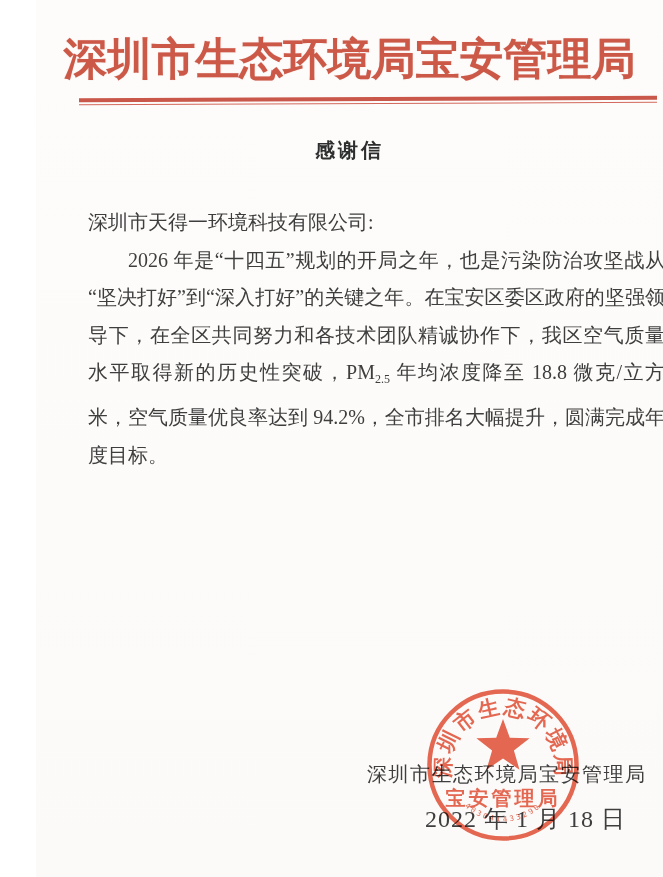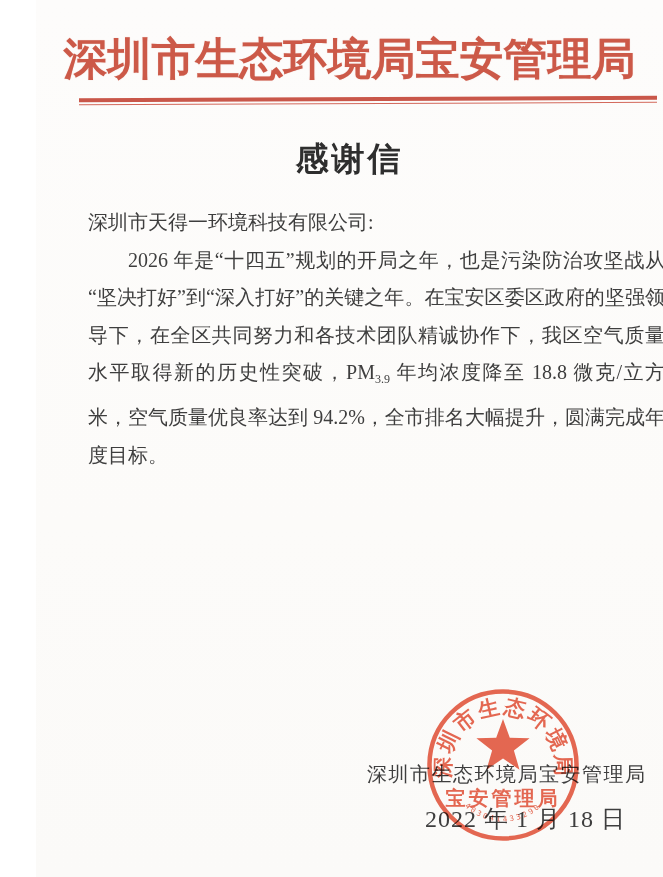--- a/index.html
+++ b/index.html
@@ -24,21 +24,21 @@
     white-space:nowrap;
     text-shadow:0 0 1px rgba(204,89,72,.35);
   }
   .head-rule{position:absolute;top:97px;left:43px;width:578px;}
   .head-rule .thick{height:3.5px;background:#c9574a;transform:rotate(-0.25deg);}
   .head-rule .thin{height:1.3px;background:#d3695c;margin-top:2.5px;transform:rotate(-0.25deg);}
   
   .letter-title{
     position:absolute;top:137px;left:0;right:0;
     text-align:center;
-    font-size:33px;font-weight:bold;
+    font-size:20px;font-weight:bold;
     letter-spacing:3px;
     color:#2e2e2e;
   }
   
   .body-text{
     position:absolute;top:204px;left:52px;width:577px;
     font-size:20px;line-height:37.6px;
     color:#3e3e3e;
     text-align:justify;
     text-justify:inter-ideograph;
@@ -71,21 +71,21 @@
 
   <div class="head-rule">
     <div class="thick"></div>
     <div class="thin"></div>
   </div>
 
   <div class="letter-title">感谢信</div>
 
   <div class="body-text">
     <p>深圳市天得一环境科技有限公司:</p>
-    <p class="indent"><span>2026 年是“十四五”规划的开局之年，也是污染防治攻坚战从“坚决打好”到“深入打好”的关键之年。在宝安区委区政府的坚强领导下，在全区共同努力和各技术团队精诚协作下，我区空气质量水平取得新的历史性突破，PM</span><sub class="pm-sub">3.9</sub><span> 年均浓度降至 18.8 微克/立方米，空气质量优良率达到 94.2%，全市排名大幅提升，圆满完成年度目标。</span></p>
+    <p class="indent"><span>2026 年是“十四五”规划的开局之年，也是污染防治攻坚战从“坚决打好”到“深入打好”的关键之年。在宝安区委区政府的坚强领导下，在全区共同努力和各技术团队精诚协作下，我区空气质量水平取得新的历史性突破，PM</span><sub class="pm-sub">2.5</sub><span> 年均浓度降至 18.8 微克/立方米，空气质量优良率达到 94.2%，全市排名大幅提升，圆满完成年度目标。</span></p>
   </div>
 
   <div class="signature">深圳市生态环境局宝安管理局</div>
 
   <div class="date">2022 年 1 月 18 日</div>
 
   <div class="seal">
     <svg viewBox="0 0 158 158" xmlns="http://www.w3.org/2000/svg">
       <defs>
         <path id="arcTop" d="M 27.5 93.5 A 53 53 0 1 1 130.5 93.5" fill="none"></path>

